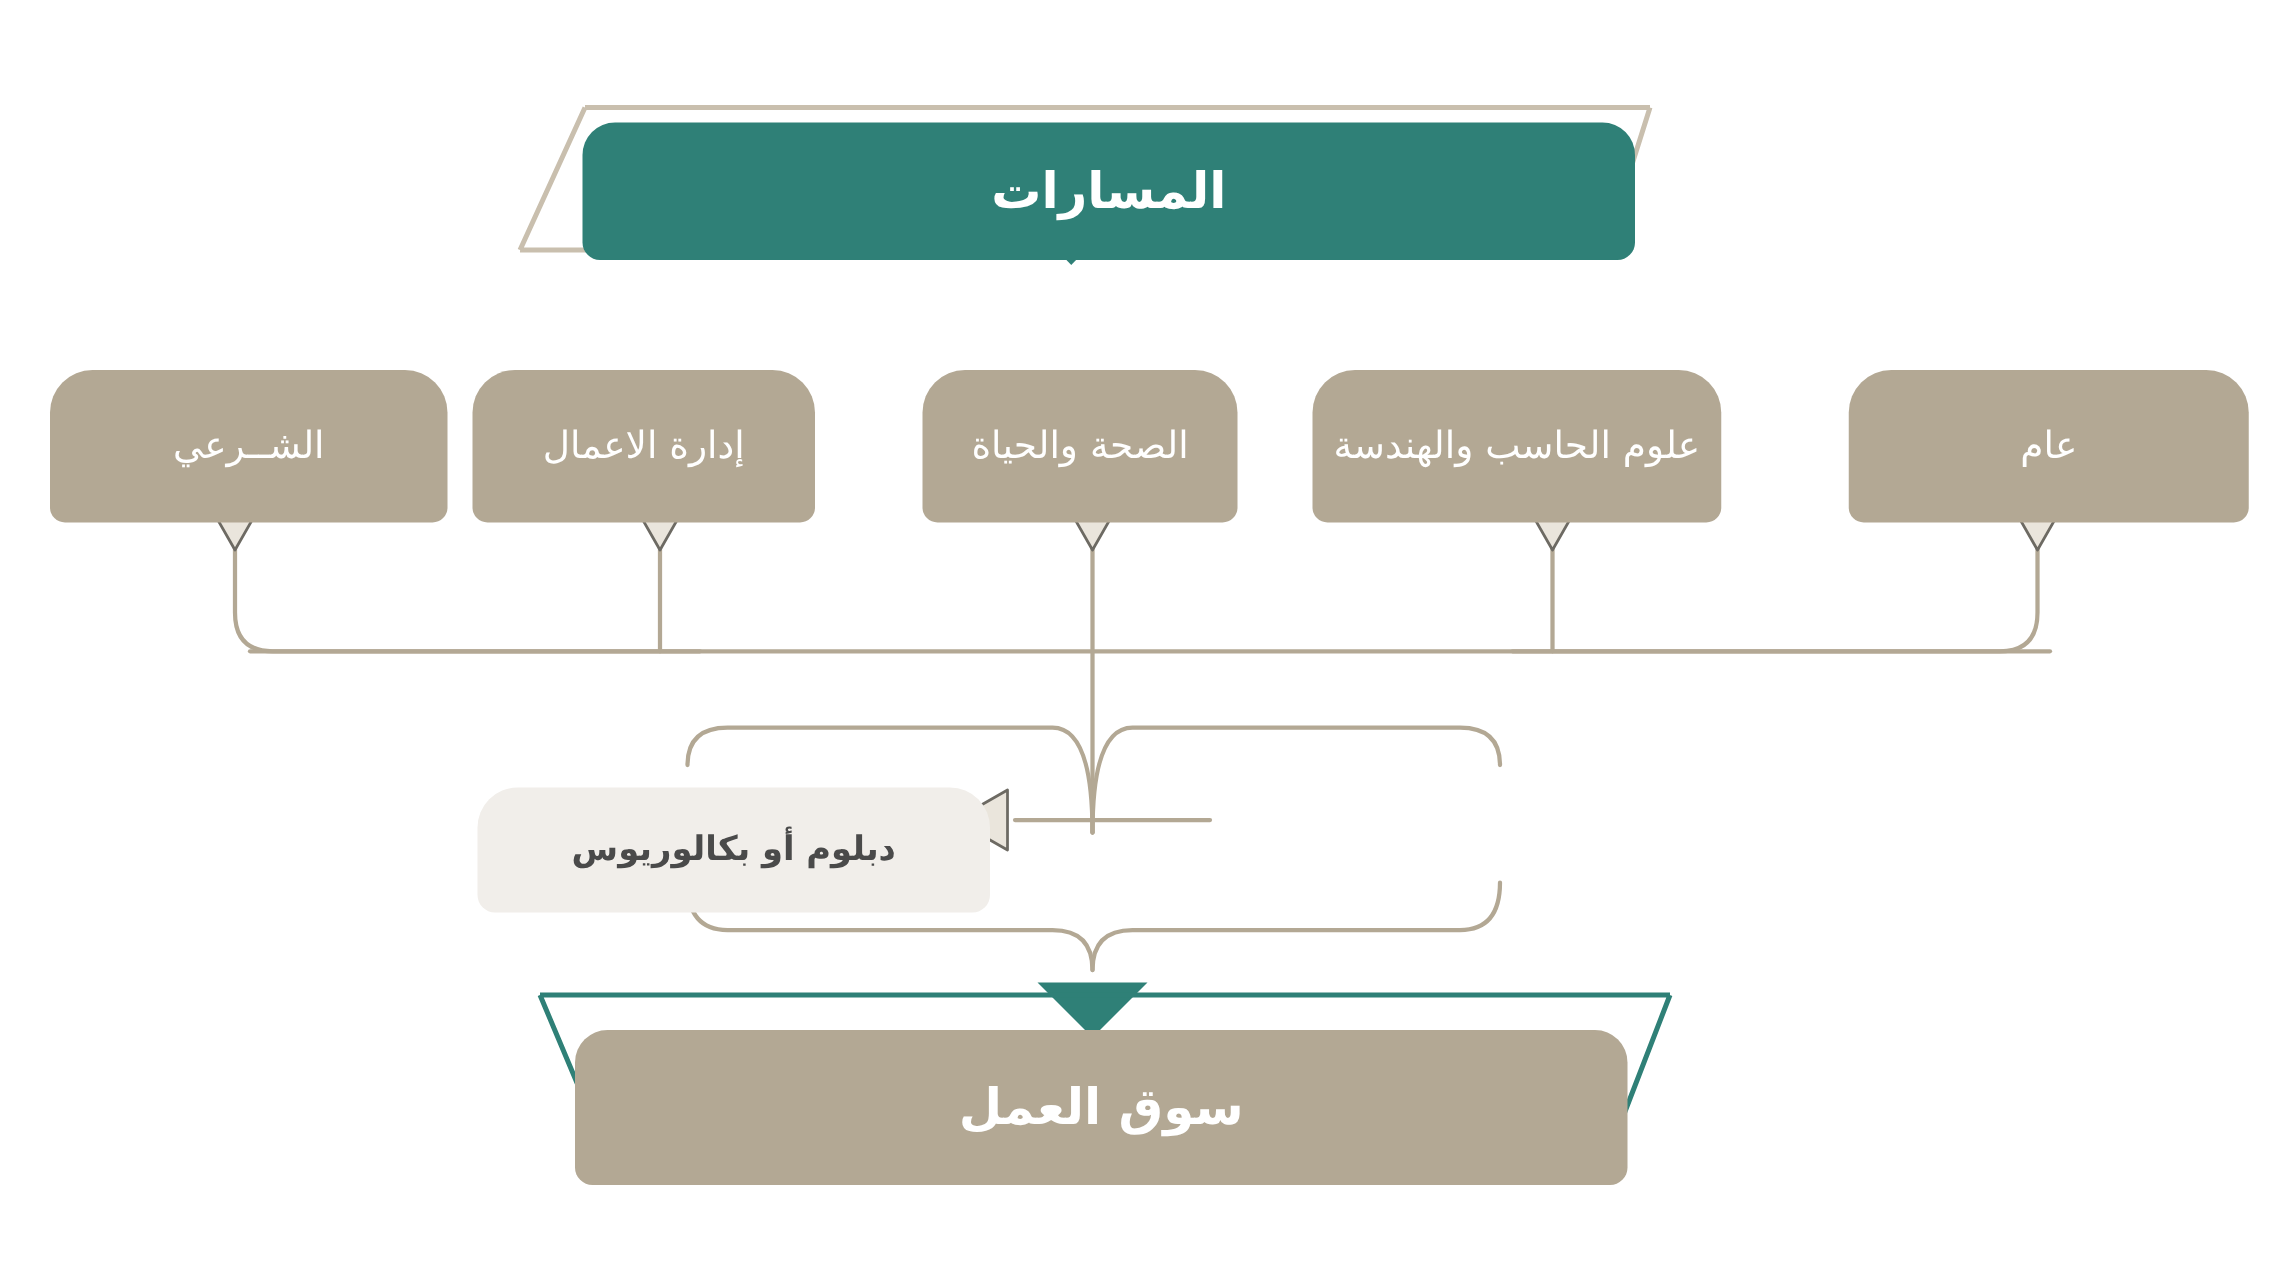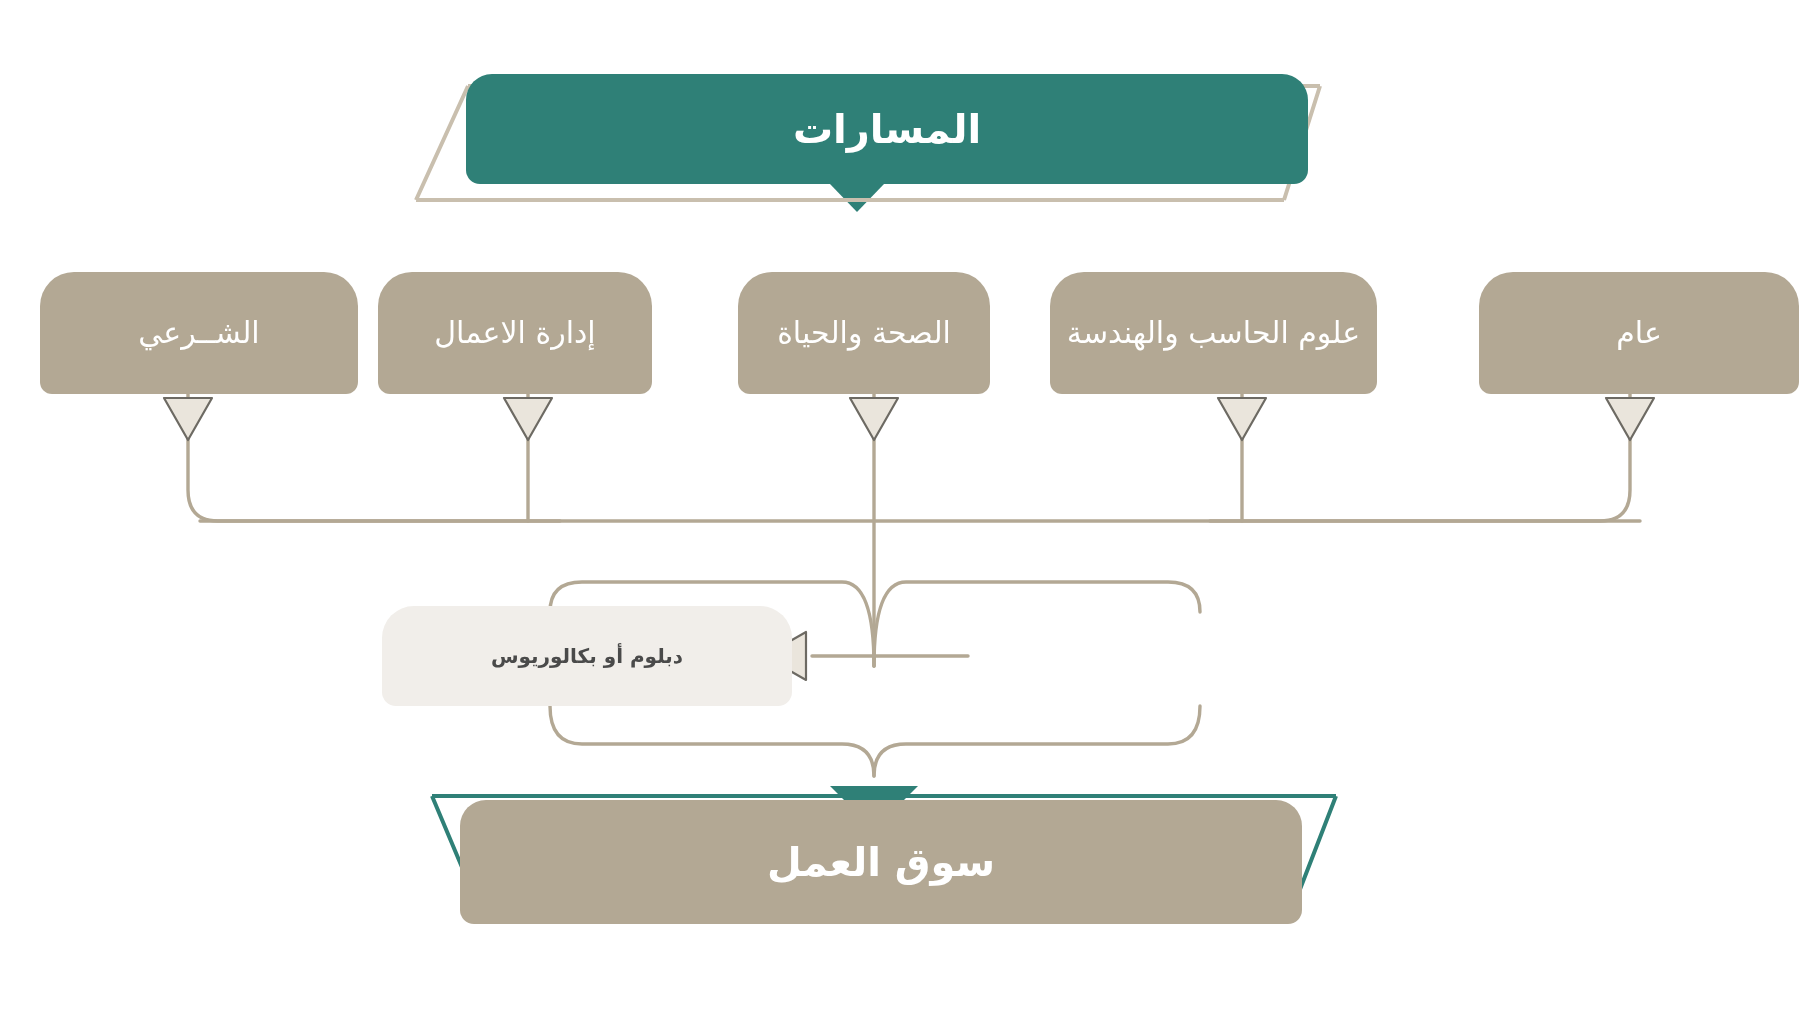--- a/index.html
+++ b/index.html
@@ -6,21 +6,21 @@
   html,body{margin:0;padding:0;background:#ffffff;}
   body{
     width:1818px;height:1012px;
     font-family:"DejaVu Sans","Liberation Sans",sans-serif;
     overflow:hidden;position:relative;
   }
   #stage{position:absolute;inset:0;width:1818px;height:1012px;}
   #wires{position:absolute;left:0;top:0;width:1818px;height:1012px;pointer-events:none;}
 
   .node{position:absolute;display:flex;align-items:center;justify-content:center;
-        box-sizing:border-box;text-align:right;line-height:1.15;}
+        box-sizing:border-box;text-align:right;line-height:1.15;margin-top:24px;}
 
   
   #banner-top{
     left:466px;top:74px;width:842px;height:110px;
     background:#2f8077;color:#ffffff;
     border-radius:26px 26px 14px 14px;
     font-size:40px;font-weight:600;letter-spacing:.5px;
     z-index:3;
   }
   #banner-top-frame{
@@ -37,21 +37,21 @@
   }
   #track-0{left:1479px;width:320px;}   
   #track-1{left:1050px;width:327px;}   
   #track-2{left:738px;width:252px;}    
   #track-3{left:378px;width:274px;}    
   #track-4{left:40px;width:318px;}     
 
   
   .midbox{
     background:#f1eeea;color:#4a4a4a;
-    font-size:20px;font-weight:700;
+    font-size:27px;font-weight:700;
     height:100px;top:606px;
     border-radius:32px 32px 14px 14px;
     z-index:3;padding:0 18px;
   }
   #mid-cert{left:972px;width:452px;}   
   #mid-degree{left:382px;width:410px;} 
 
   
   #banner-bottom{
     left:460px;top:800px;width:842px;height:124px;

